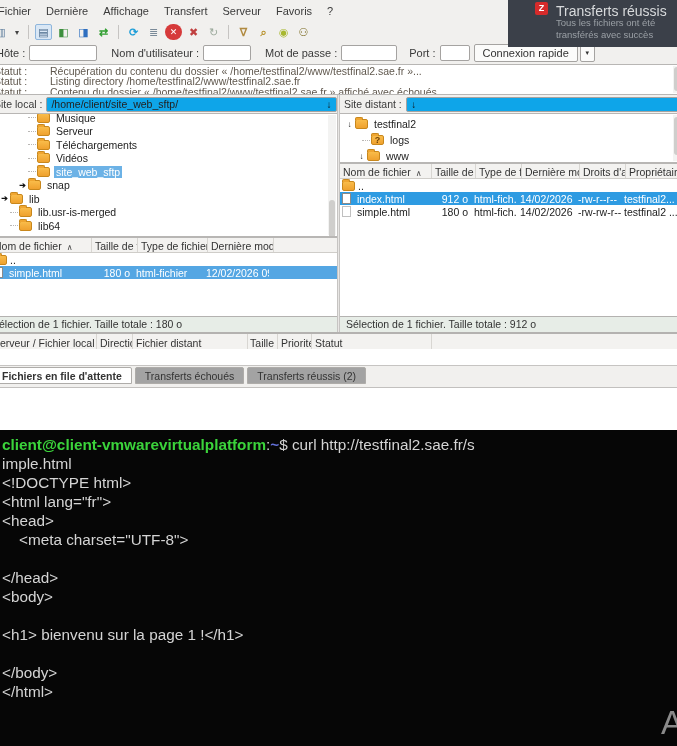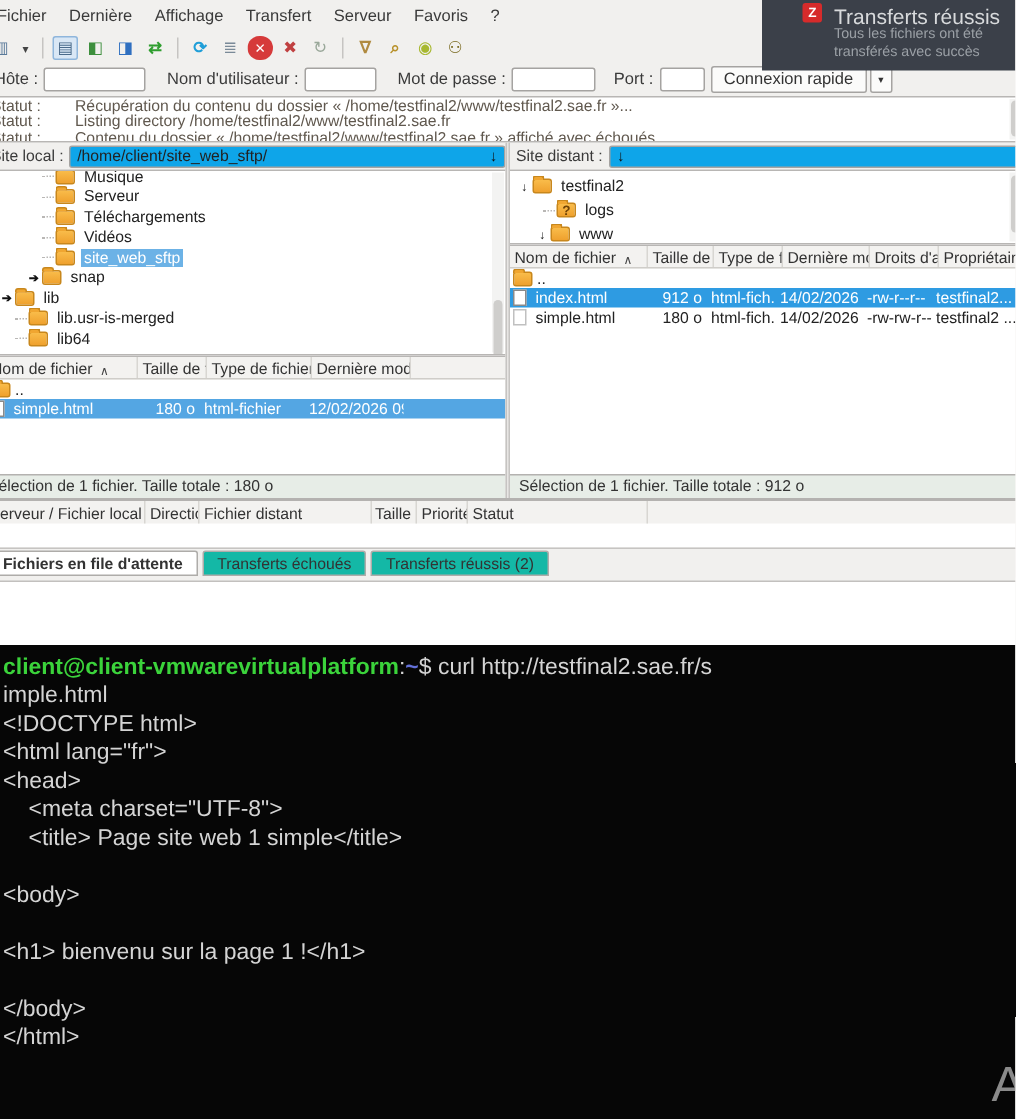--- a/index.html
+++ b/index.html
@@ -65,21 +65,21 @@
   .cell.r{text-align:right}
   .fico{width:9px;height:11px;background:#fff;border:1px solid #8a8a8a;flex:none;margin:0 3px 0 2px}
   .fico.ghost{border-color:#c0c0c0}
   .lh{height:79px}.rh{height:153px}
 
   .pstatus{height:16px;background:#e7ede7;border-top:1px solid #b4b2b0;font-size:10.5px;color:#333;line-height:15px;overflow:hidden;white-space:nowrap}
 
   .qhead{display:flex;height:17px;background:#f3f2f0;border-top:2px solid #b4b2b0;font-size:10.5px;color:#333}
   .qbody{height:16px;background:#fff}
   .qtabs{height:20px;background:#f1f0ee;display:flex;align-items:flex-end;gap:3px;padding:1px 0 1px 0;border-top:1px solid #c6c4c2}
-  .qtab{height:17px;line-height:16px;border:1px solid #aeaca9;background:#14b8a6;font-size:10.5px;color:#333;padding:0 9px;border-radius:2px 2px 0 0;white-space:nowrap}
+  .qtab{height:17px;line-height:16px;border:1px solid #aeaca9;background:#a3a3a3;font-size:10.5px;color:#333;padding:0 9px;border-radius:2px 2px 0 0;white-space:nowrap}
   .qtab.active{background:#fff;font-weight:bold}
 
   
   .toast{position:absolute;left:508px;top:0;width:169px;height:47px;background:#3b4049;color:#d8dadc;overflow:hidden}
   .toasticon{position:absolute;left:27px;top:2px;width:13px;height:13px;background:#d62b2b;border-radius:2px;color:#fff;font-size:9px;font-weight:bold;text-align:center;line-height:13px}
   .ttitle{position:absolute;left:48px;top:3px;font-size:14px}
   .tbody{position:absolute;left:48px;top:17px;width:112px;font-size:9.5px;color:#9ba0a6;line-height:12px}
 
   
   .term{position:absolute;left:0;top:430px;width:677px;height:316px;background:#060606;overflow:hidden;padding:6px 0 0 2px;font-family:"DejaVu Sans Mono",monospace;font-size:15.3px;color:#d4d4d4}
@@ -381,22 +381,22 @@
     <div class="tbody">Tous les fichiers ont été transférés avec succès</div>
   </div>
 
   <div class="term">
     <div class="tline"><span class="tpu">client@client-vmwarevirtualplatform</span><span>:</span><span class="tpp">~</span><span>$ </span><span>curl http://testfinal2.sae.fr/s</span></div>
     <div class="tline">imple.html</div>
     <div class="tline">&lt;!DOCTYPE html&gt;</div>
     <div class="tline">&lt;html lang="fr"&gt;</div>
     <div class="tline">&lt;head&gt;</div>
     <div class="tline">    &lt;meta charset="UTF-8"&gt;</div>
-    <div class="tline">    &lt;title&gt; Page site web 1 simple&lt;/title&gt;</div>
     <div class="tline"></div>
+    <div class="tline">&lt;/head&gt;</div>
     <div class="tline">&lt;body&gt;</div>
     <div class="tline"></div>
     <div class="tline">&lt;h1&gt; bienvenu sur la page 1 !&lt;/h1&gt;</div>
     <div class="tline"></div>
     <div class="tline">&lt;/body&gt;</div>
     <div class="tline">&lt;/html&gt;</div>
     <span class="bigA">A</span>
   </div>
 
 </div>

